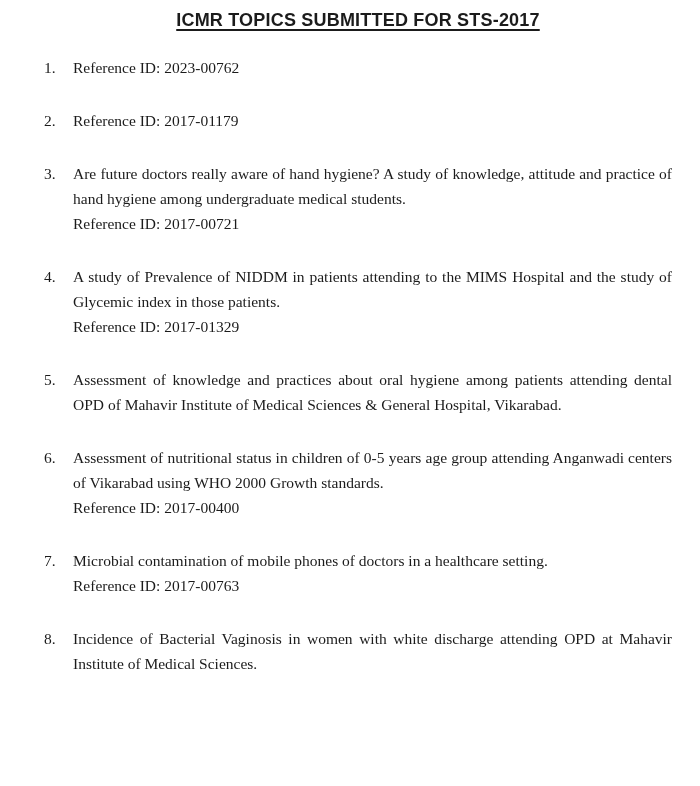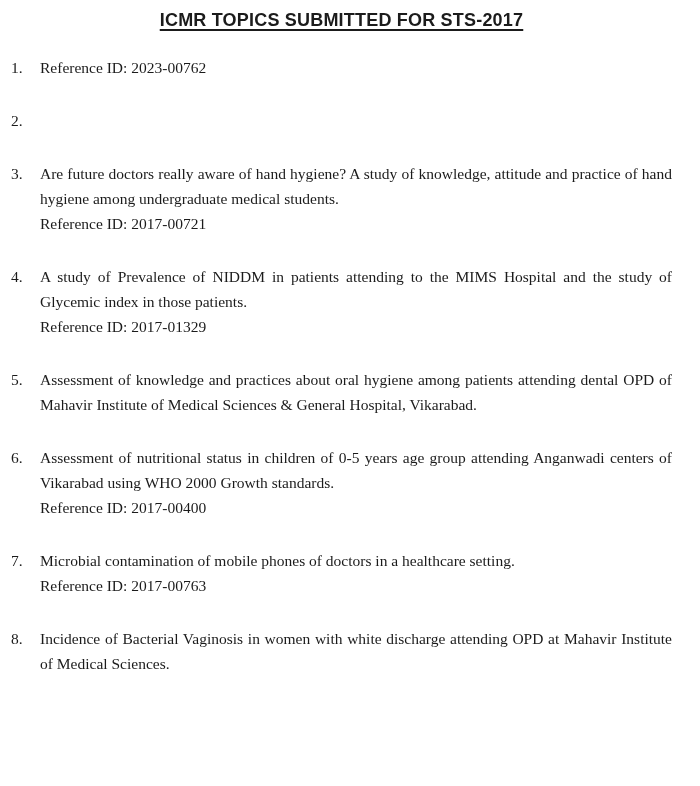--- a/index.html
+++ b/index.html
@@ -5,21 +5,21 @@
   html, body {
     margin: 0;
     padding: 0;
     background: #ffffff;
   }
   .page {
     width: 700px;
     height: 786px;
     box-sizing: border-box;
     background: #ffffff;
-    padding: 10px 28px 0 11px;
+    padding: 10px 28px 0 44px;
     overflow: hidden;
     font-family: "Liberation Serif", serif;
     color: #1b1b1b;
   }
   .doc-title {
     font-family: "Liberation Sans", sans-serif;
     font-weight: bold;
     font-size: 18px;
     text-align: center;
     text-decoration: underline;
@@ -64,20 +64,24 @@
       <p class="ref">
         <span>Reference ID:</span>
         <span>2023-00762</span>
       </p>
     </div>
   </div>
 
   <div class="topic">
     <span class="num">2.</span>
     <div class="body">
+      <p class="ref">
+        <span>Reference ID:</span>
+        <span>2017-01179</span>
+      </p>
     </div>
   </div>
 
   <div class="topic">
     <span class="num">3.</span>
     <div class="body">
       <p class="text">Are future doctors really aware of hand hygiene? A study of knowledge, attitude and practice of hand hygiene among undergraduate medical students.</p>
       <p class="ref">
         <span>Reference ID:</span>
         <span>2017-00721</span>

